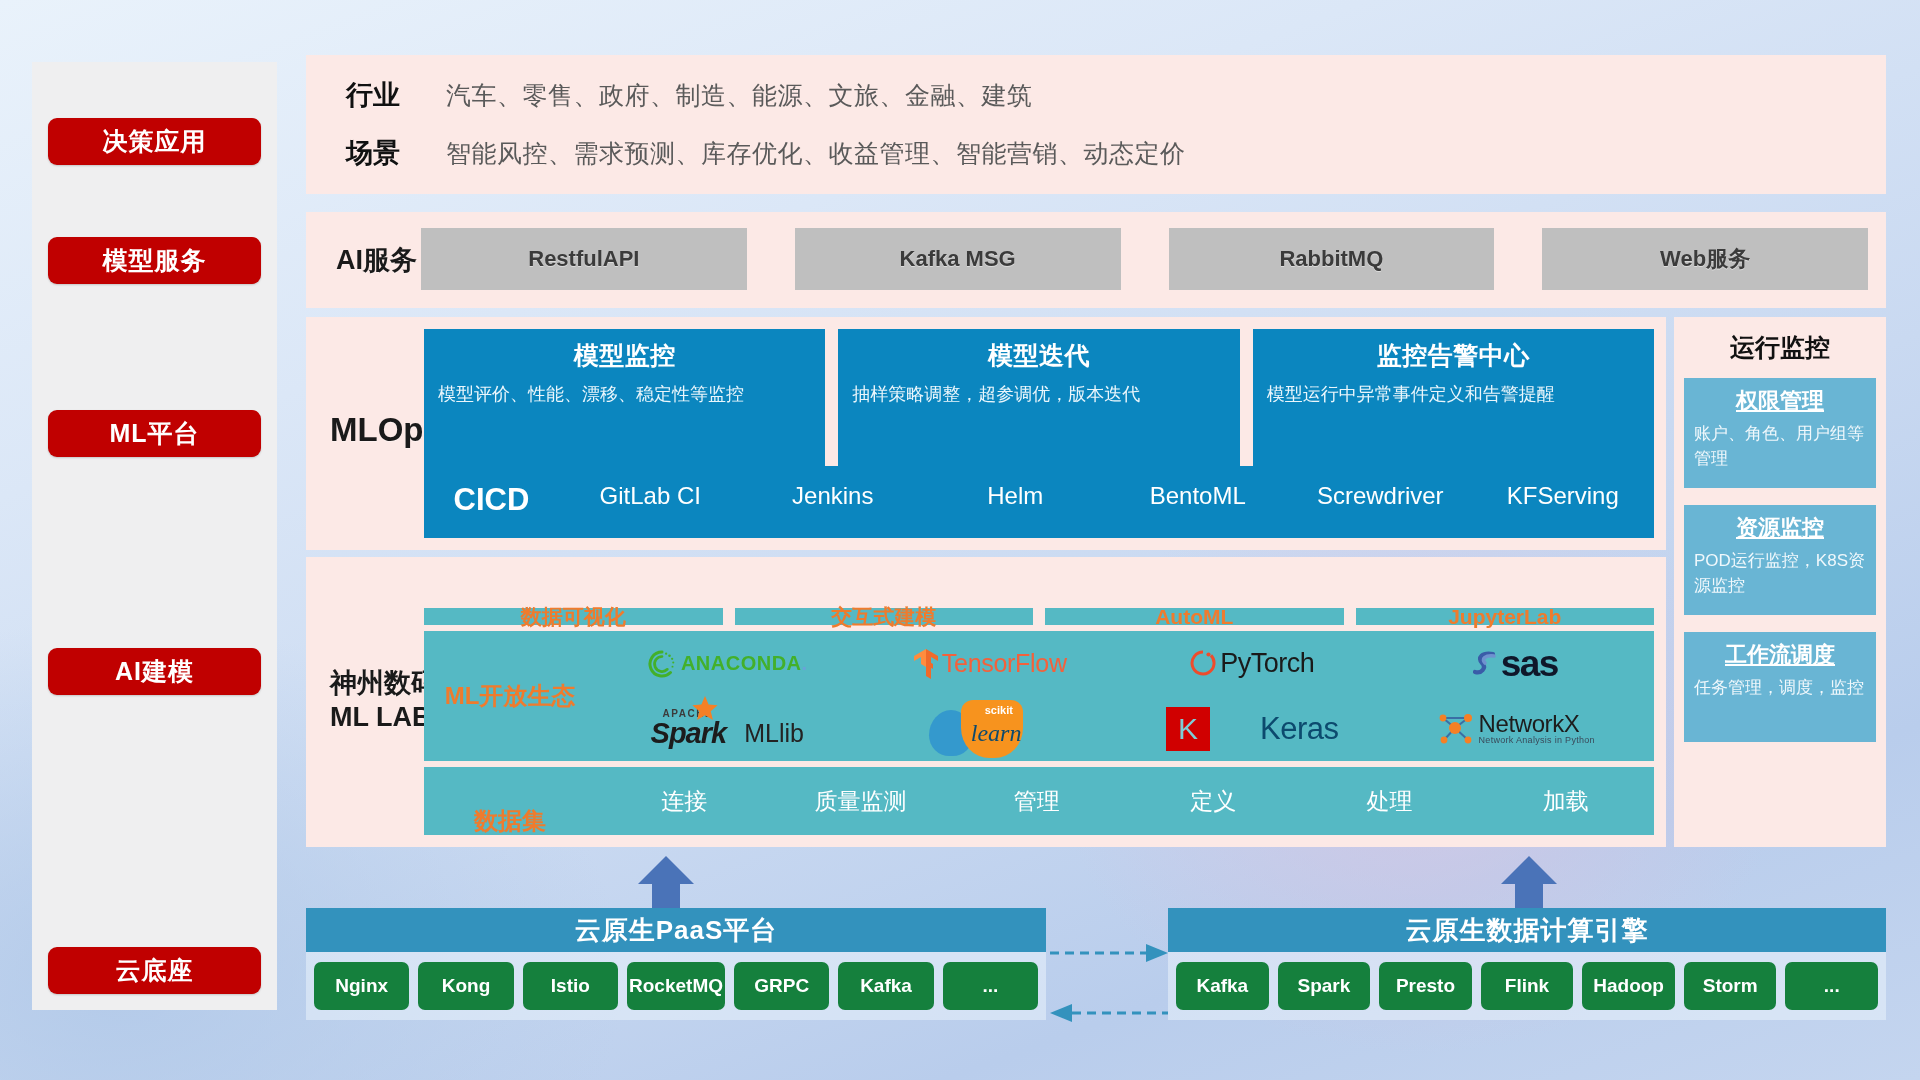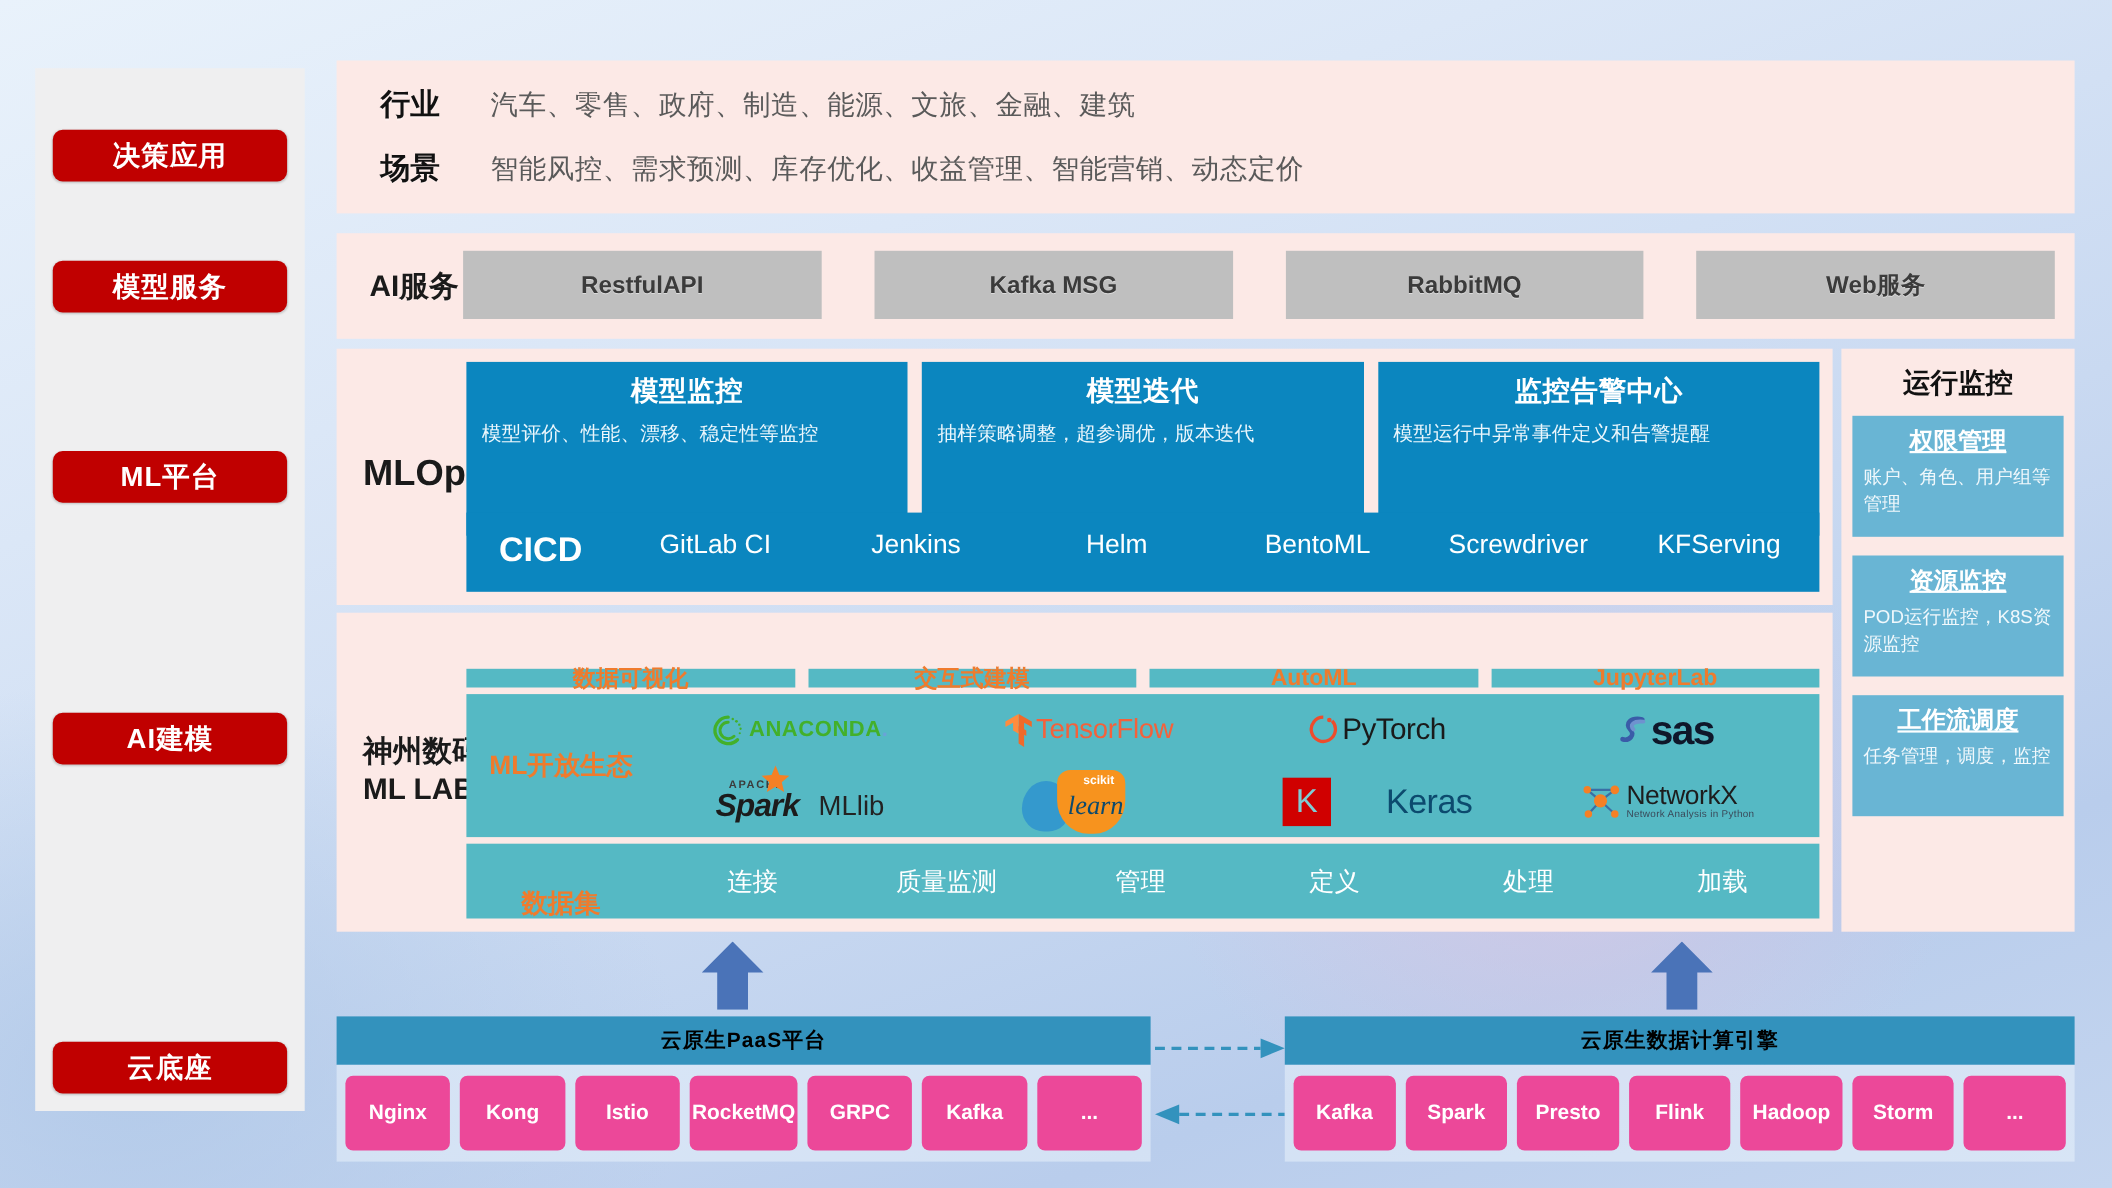--- a/index.html
+++ b/index.html
@@ -98,27 +98,27 @@
   .mon-card{
     position:absolute;left:10px;right:10px;background:#69b5d4;color:#fff;
     padding:8px 10px;box-sizing:border-box;
   }
   .mon-card .t{font-size:22px;font-weight:bold;text-align:center;margin-bottom:6px;text-decoration:underline;}
   .mon-card .d{font-size:17px;line-height:1.45;color:#f0f8fc;}
 
   
   .cb{position:absolute;}
   .cb-head{
-    background:#3392bd;color:#000000;font-size:19px;font-weight:bold;
-    height:44px;display:flex;align-items:center;justify-content:center;letter-spacing:1px;margin-top:16px;
+    background:#3392bd;color:#ffffff;font-size:26px;font-weight:bold;
+    height:44px;display:flex;align-items:center;justify-content:center;letter-spacing:1px;
   }
   .cb-body{background:rgba(233,242,251,.55);padding:10px 8px;display:flex;gap:9px;}
   .cb-tile{
-    flex:1;background:#ec4899;border-radius:7px;color:#fff;font-size:19px;font-weight:bold;
-    height:68px;display:flex;align-items:center;justify-content:center;text-align:center;
+    flex:1;background:#15803d;border-radius:7px;color:#fff;font-size:19px;font-weight:bold;
+    height:48px;display:flex;align-items:center;justify-content:center;text-align:center;
     line-height:1.1;padding:0 2px;box-sizing:border-box;
   }
 
   .uparrow{position:absolute;}
   .dashrow{position:absolute;}
 </style>
 </head>
 <body>
 
 <div class="stage">

